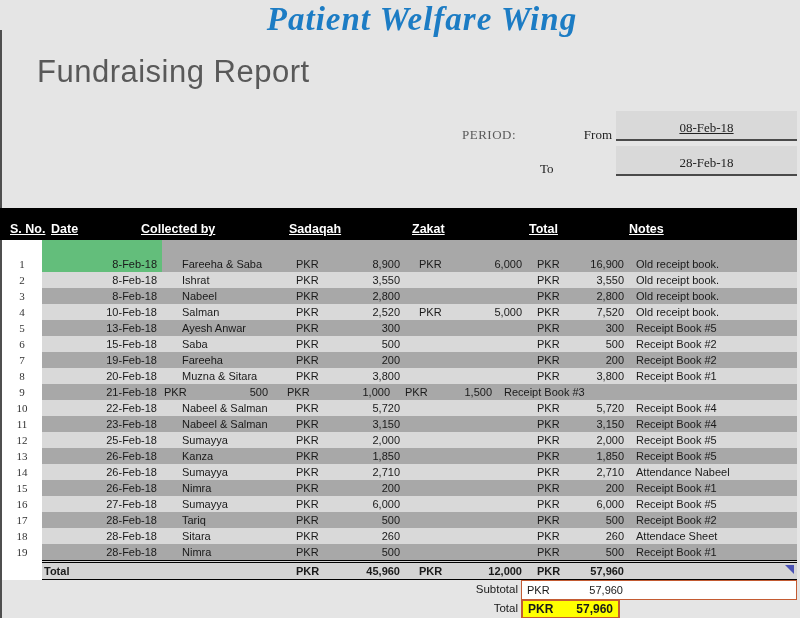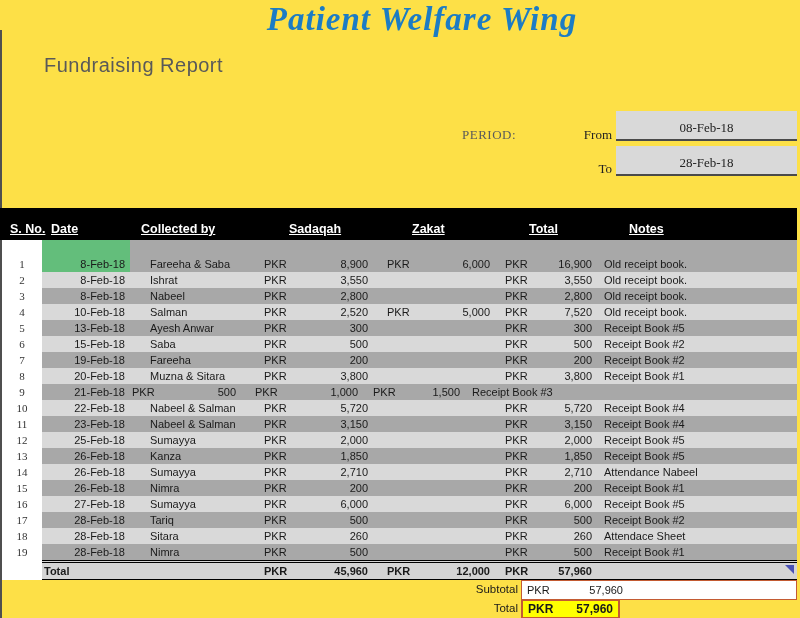--- a/index.html
+++ b/index.html
@@ -1,42 +1,42 @@
 <!DOCTYPE html>
 <html><head>
 <meta charset="utf-8">
 <style>
   html,body{margin:0;padding:0;background:#fff;}
-  .sheet{position:relative;width:800px;height:618px;background:#fde047;overflow:hidden;
+  .sheet{position:relative;width:800px;height:618px;background:#e5e5e5;overflow:hidden;
          font-family:"Liberation Sans",sans-serif;color:#1a1a1a;}
   .sheet-edge{position:absolute;left:0;top:30px;width:2px;height:588px;background:#4f4f4f;}
   .title{position:absolute;left:22px;top:1px;width:800px;text-align:center;
          font-family:cursive,serif;font-style:italic;font-weight:bold;
          font-size:33px;color:#1c7cc4;letter-spacing:1px;}
-  .subtitle{position:absolute;left:44px;top:54px;font-size:20px;color:#595959;letter-spacing:.5px;}
+  .subtitle{position:absolute;left:37px;top:54px;font-size:31px;color:#595959;letter-spacing:.5px;}
   .serif{font-family:"Liberation Serif",serif;}
   .period-label{position:absolute;left:462px;top:127px;font-size:13px;color:#5a5a5a;letter-spacing:.5px;}
   .p-from-label{position:absolute;left:540px;top:127px;width:72px;text-align:right;font-size:13px;color:#222;}
-  .p-to-label{position:absolute;left:540px;top:161px;width:72px;text-align:right;font-size:13px;color:#222;}
+  .p-to-label{position:absolute;left:540px;top:161px;width:72px;text-align:left;font-size:13px;color:#222;}
   .p-box{position:absolute;left:616px;width:181px;height:30px;background:#d9d9d9;
          border-bottom:2px solid #4a4a4a;box-sizing:border-box;display:flex;
          align-items:flex-end;justify-content:center;padding-bottom:3px;font-size:13px;color:#222;}
-  .p-box.from{top:111px;} .p-box.to{top:146px;}
+  .p-box.from{top:111px;text-decoration:underline;} .p-box.to{top:146px;}
   .thead{position:absolute;left:0;top:208px;width:797px;height:32px;background:#000;}
   .thead span{position:absolute;bottom:4px;color:#fff;font-weight:bold;font-size:12.5px;
               text-decoration:underline;white-space:nowrap;margin-left:8px;}
   .h-sno{left:2px;} .h-date{left:43px;} .h-by{left:133px;} .h-sad{left:281px;}
   .h-zak{left:404px;} .h-tot{left:521px;} .h-notes{left:621px;}
   .rows{position:absolute;left:2px;top:240px;width:795px;}
   .row{display:flex;height:16px;font-size:11px;line-height:16px;}
   .sno{width:40px;text-align:center;background:#fff;color:#333;
        font-family:"Liberation Serif",serif;font-size:11px;}
   .band{display:flex;width:755px;}
   .odd .band{background:#a8a8a8;} .even .band{background:#d9d9d9;}
-  .c-date{width:88px;text-align:right;padding-right:5px;box-sizing:border-box;white-space:nowrap;}
+  .c-date{width:120px;text-align:right;padding-right:5px;box-sizing:border-box;white-space:nowrap;}
   .c-date.green{background:#63be7b;}
   .c-by{width:132px;padding-left:20px;box-sizing:border-box;white-space:nowrap;overflow:hidden;}
   .c-sad{width:112px;display:flex;justify-content:space-between;box-sizing:border-box;padding:0 6px 0 2px;}
   .c-zak{width:120px;display:flex;justify-content:space-between;box-sizing:border-box;padding:0 4px 0 13px;}
   .c-tot{width:102px;display:flex;justify-content:space-between;box-sizing:border-box;padding:0 4px 0 11px;}
   .c-notes{flex:1;padding-left:8px;box-sizing:border-box;white-space:nowrap;overflow:hidden;}
   .grand .band{background:#d4d4d4;border-top:3px double #000;border-bottom:1px solid #000;
                font-weight:bold;box-sizing:border-box;}
   .grand{height:20px;}
   .grand .sno{background:#fff;}

